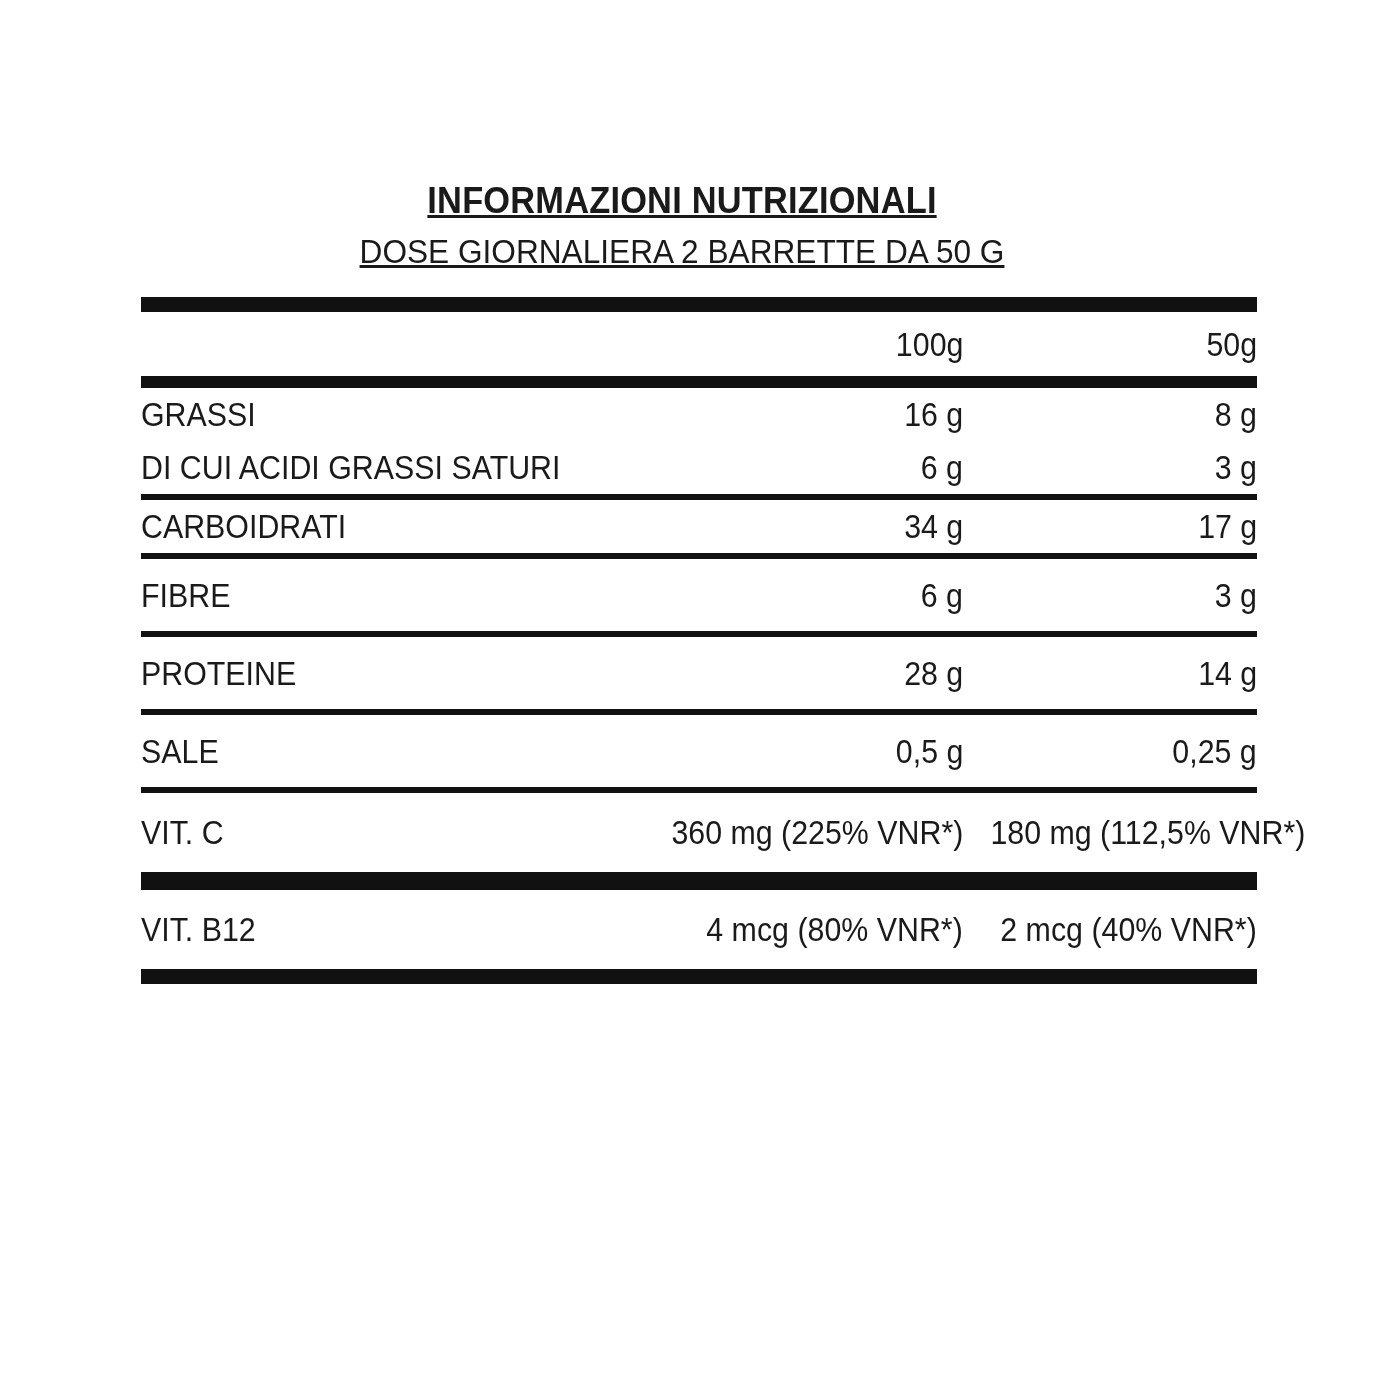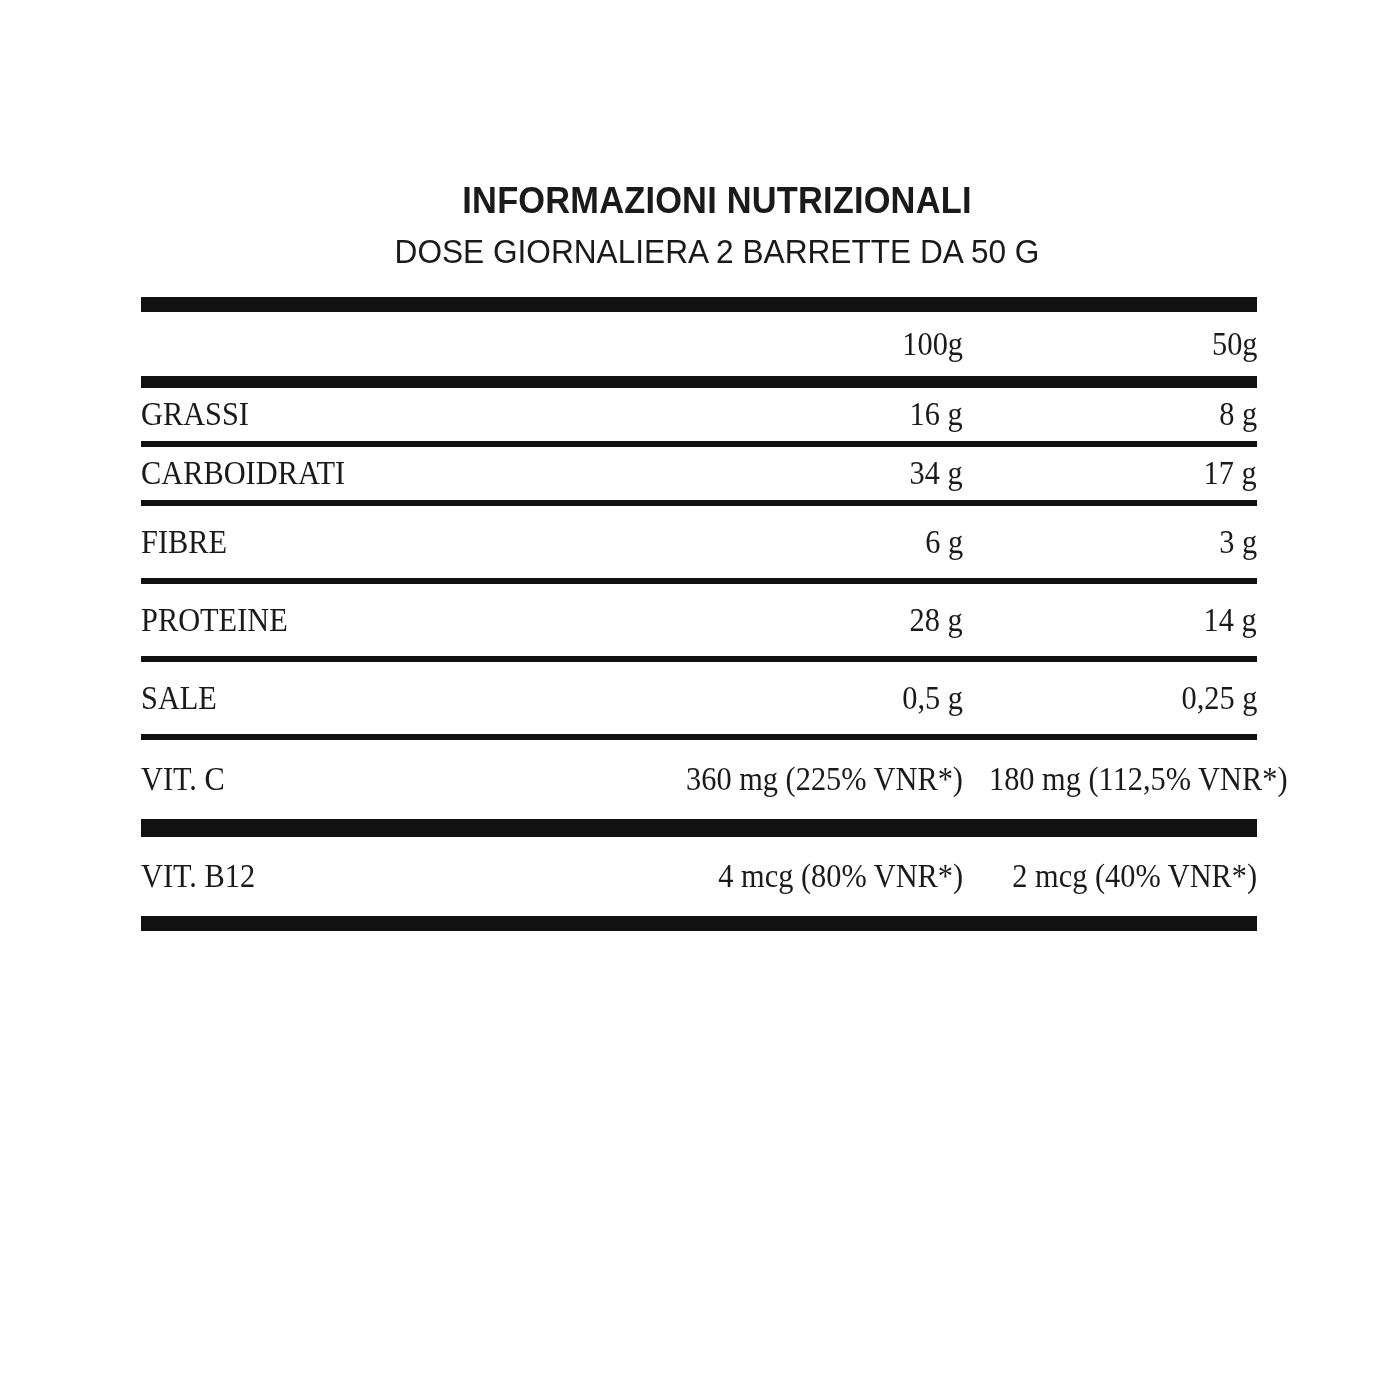--- a/index.html
+++ b/index.html
@@ -19,24 +19,25 @@
     position: absolute;
     left: 0;
     top: 0;
     width: 1400px;
     height: 1400px;
   }
 
   
   .heading {
     position: absolute;
-    left: 159px;
+    left: 124px;
     top: 178px;
     width: 1116px;
     text-align: center;
+    text-decoration: underline;
   }
   .title {
     font-size: 37px;
     font-weight: bold;
     letter-spacing: 0.2px;
     line-height: 46px;
     white-space: nowrap;
     transform: scaleX(0.93);
     transform-origin: center center;
   }
@@ -62,21 +63,20 @@
     width: 1116px;
     table-layout: fixed;
   }
   table.nutri td {
     padding: 0;
     vertical-align: middle;
     font-size: 33px;
     font-weight: normal;
     line-height: 41px;
     white-space: nowrap;
-    font-family: Liberation Serif, serif;
   }
   col.c-name  { width: 486px; }
   col.c-100   { width: 336px; }
   col.c-50    { width: 294px; }
 
   .cell-name  { text-align: left;  padding-left: 2px; }
   .cell-val   { text-align: right; padding-right: 2px; }
 
   .indent { padding-left: 46px; }
 
@@ -145,20 +145,25 @@
           <td colspan="3">
               <span class="band thin"></span>
             </td>
         </tr>
 
         <tr class="r-main">
           <td class="cell-name"><span class="txt">GRASSI</span></td>
           <td class="cell-val"><span class="txt">16 g</span></td>
           <td class="cell-val"><span class="txt">8 g</span></td>
         </tr>
+        <tr class="r-main">
+          <td class="cell-name indent"><span class="txt">DI CUI ACIDI GRASSI SATURI</span></td>
+          <td class="cell-val"><span class="txt">6 g</span></td>
+          <td class="cell-val"><span class="txt">3 g</span></td>
+        </tr>
 
         <tr class="rule thin">
           <td colspan="3">
               <span class="band thin"></span>
             </td>
         </tr>
 
         <tr class="r-main">
           <td class="cell-name"><span class="txt">CARBOIDRATI</span></td>
           <td class="cell-val"><span class="txt">34 g</span></td>

